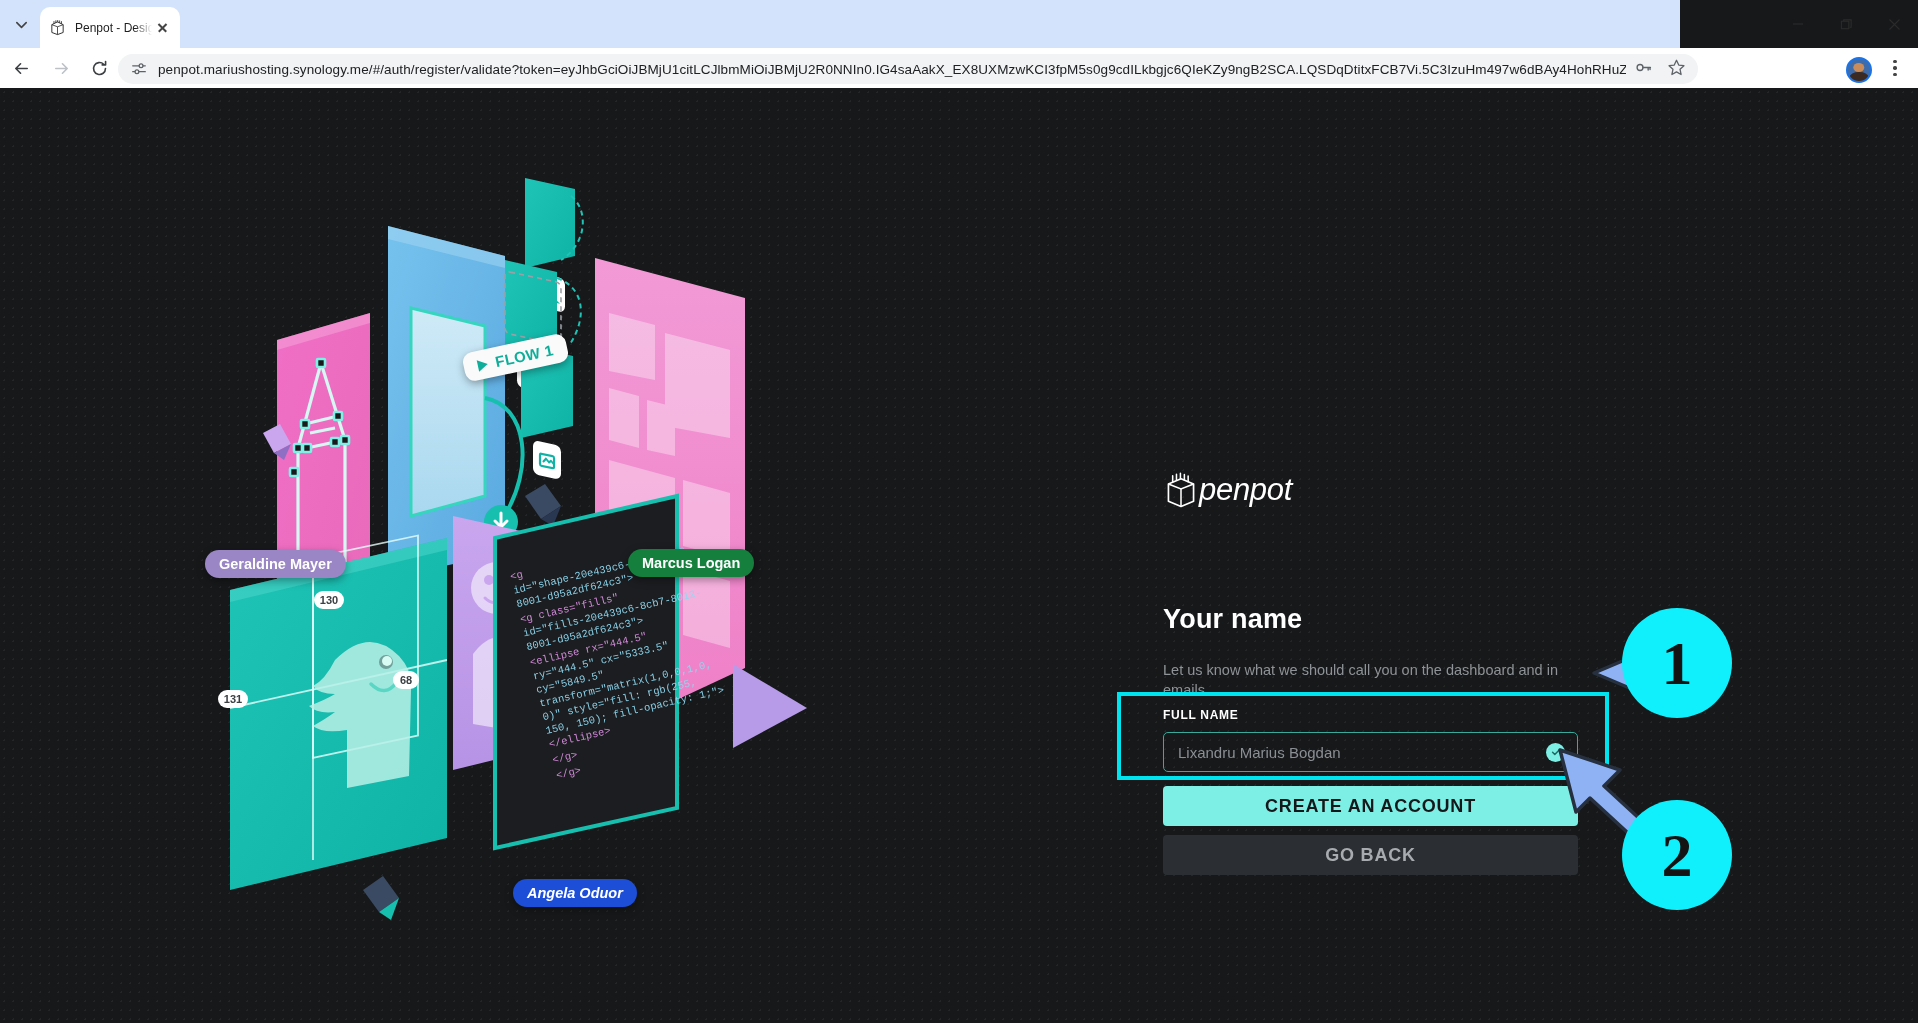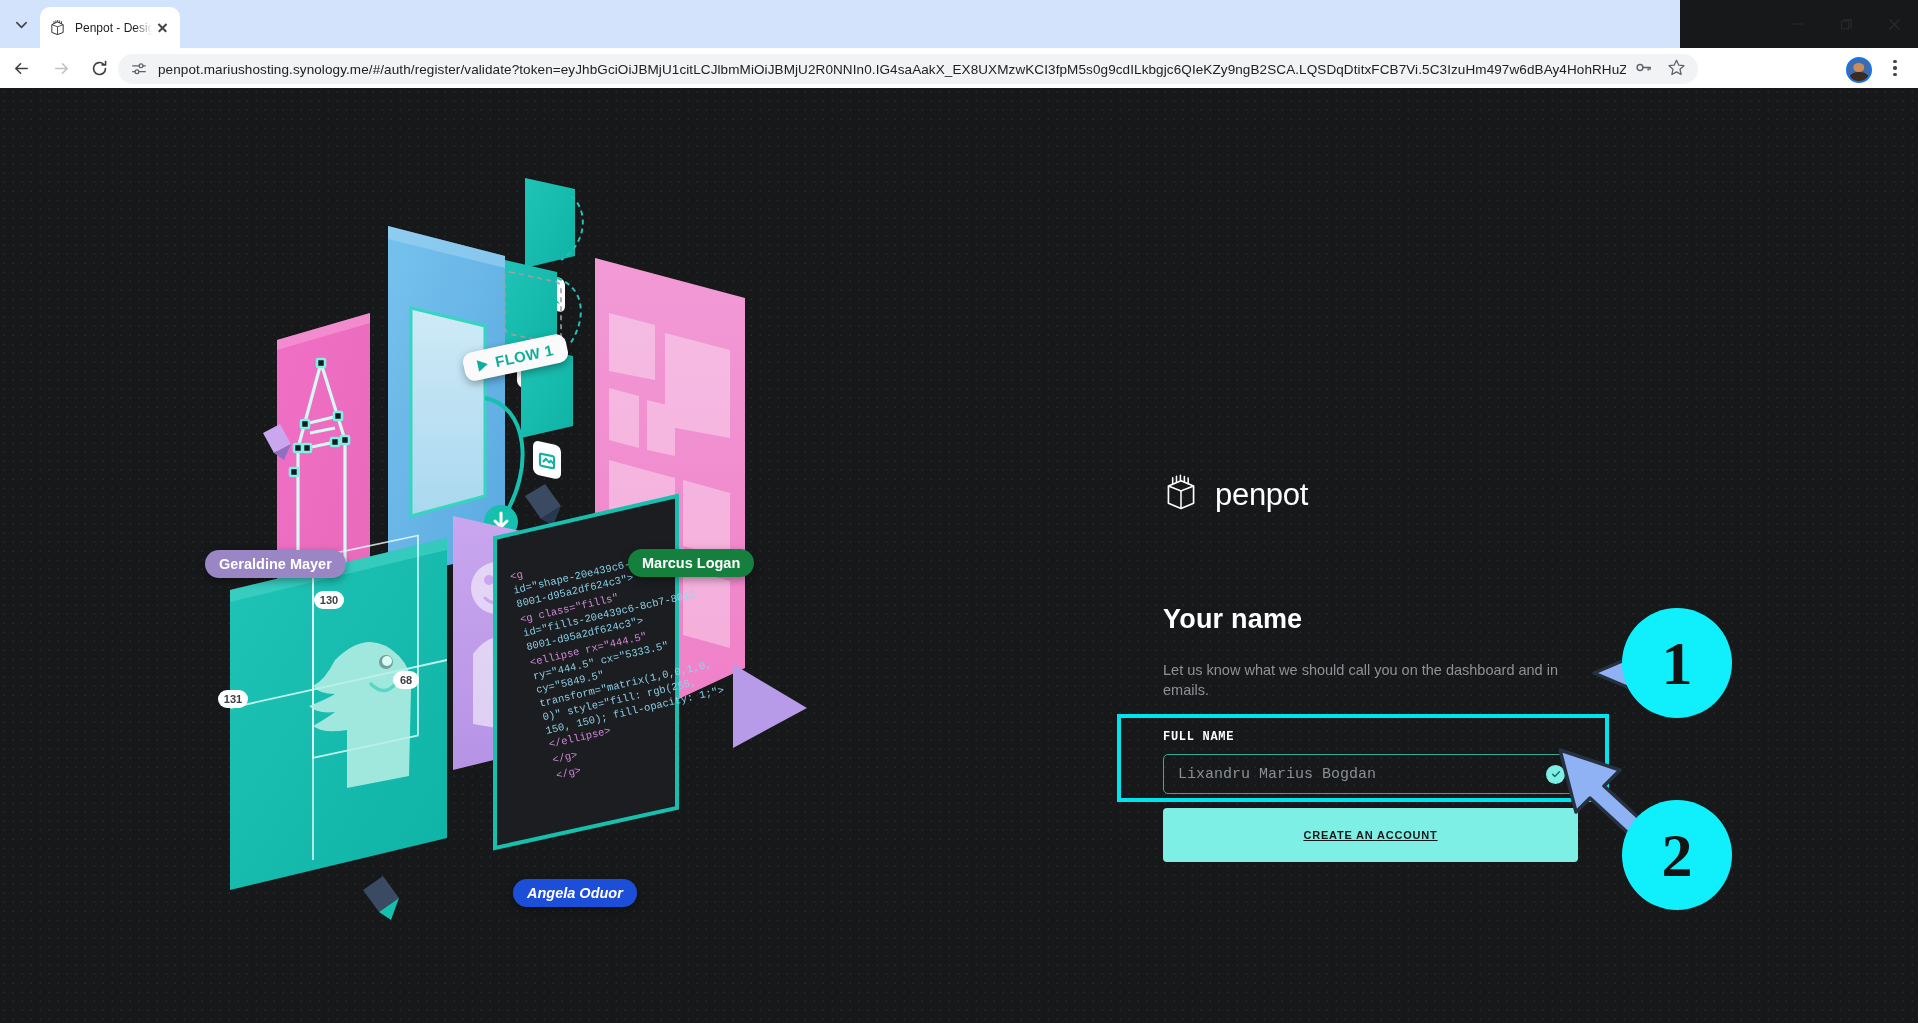--- a/index.html
+++ b/index.html
@@ -64,37 +64,37 @@
   .tag-geraldine{left:205px;top:430px;background:#9a86c4;margin-top:32px;}
   .tag-marcus{left:628px;top:461px;background:#15803d;}
   .tag-angela{left:513px;top:791px;background:#1d4ed8;font-style:italic;}
   .tag-flow{left:463px;top:255px;background:#fafafa;color:#0fae9a;border-radius:10px;
     transform:rotate(-12deg);display:flex;align-items:center;gap:8px;font-size:15px;letter-spacing:.4px;}
   .flow-play{width:0;height:0;border-left:10px solid #0fae9a;border-top:6px solid transparent;
     border-bottom:6px solid transparent;}
 
   
   .form{position:absolute;left:1163px;top:384px;width:415px;}
-  .brand{display:flex;align-items:center;gap:16px;height:46px;}
+  .brand{display:flex;align-items:flex-start;gap:0;height:46px;font-style:italic;}
   .brand-name{font-size:31px;color:#fff;letter-spacing:-.3px;}
   .title{margin-top:86px;font-size:27px;font-weight:bold;color:#fff;letter-spacing:.2px;}
   .subtitle{margin-top:26px;font-size:14.5px;line-height:1.36;color:#8f9296;max-width:418px;}
 
-  .field-wrap{position:relative;margin-top:30px;font-family:Liberation Mono, monospace;}
+  .field-wrap{position:relative;margin-top:8px;}
   .highlight-box{position:absolute;left:-46px;top:-16px;width:492px;height:88px;
     border:4px solid #00e4f0;box-sizing:border-box;}
   .field-label{position:relative;font-size:12px;font-weight:bold;color:#ffffff;letter-spacing:.7px;}
   .input{position:relative;margin-top:10px;height:40px;border:1px solid #3aa99a;border-radius:5px;
     background:transparent;display:flex;align-items:center;padding:0 12px 0 14px;box-sizing:border-box;}
   .input-value{flex:1 1 auto;font-size:15px;color:#8b8f94;}
   .check-badge{width:19px;height:19px;border-radius:50%;background:#7defe5;
     display:flex;align-items:center;justify-content:center;flex:0 0 19px;}
 
-  .btn{margin-top:14px;height:54px;border-radius:4px;display:flex;align-items:center;justify-content:center;
-    font-size:11px;font-weight:bold;letter-spacing:.8px;text-decoration:underline;}
+  .btn{margin-top:14px;height:40px;border-radius:4px;display:flex;align-items:center;justify-content:center;
+    font-size:18px;font-weight:bold;letter-spacing:.8px;}
   .btn-primary{background:#7defe5;color:#15181b;}
   .btn-secondary{margin-top:9px;background:#2b2f33;color:#a8abaf;}
 
   
   .badge{position:absolute;border-radius:50%;background:#0ff0fc;display:flex;align-items:center;
     justify-content:center;color:#141414;font-weight:bold;font-family:"Liberation Serif",serif;}
   .badge-1{left:1622px;top:520px;width:110px;height:110px;font-size:62px;}
   .badge-2{left:1622px;top:712px;width:110px;height:110px;font-size:62px;}
   .arrow{position:absolute;}
 </style>
@@ -412,20 +412,21 @@
         <span class="input-value" title="Full name">Lixandru Marius Bogdan</span>
         <span class="check-badge">
           <svg width="12" height="12" viewBox="0 0 14 14">
               <path d="M3 7.4 l2.6 2.6 L11 4.4" stroke="#1d6b64" stroke-width="1.7" fill="none" stroke-linecap="round" stroke-linejoin="round"></path>
             </svg>
         </span>
       </div>
     </div>
 
     <div class="btn btn-primary">CREATE AN ACCOUNT</div>
+    <div class="btn btn-secondary">GO BACK</div>
   </div>
 
   <svg class="arrow" style="left:1580px;top:545px" width="140" height="80">
     <path d="M128 38 L66 38 L66 18 L14 40 L66 62 L66 42 L128 42 Z" fill="#8fb2f5" stroke="#26303f" stroke-width="3.5" stroke-linejoin="round"></path>
   </svg>
   <svg class="arrow" style="left:1540px;top:620px" width="170" height="160">
     <path d="M140 148 L64 78 L80 62 L20 42 L36 104 L50 90 L126 160 Z" fill="#8fb2f5" stroke="#26303f" stroke-width="3.5" stroke-linejoin="round"></path>
   </svg>
 
   <div class="badge badge-1">1</div>

